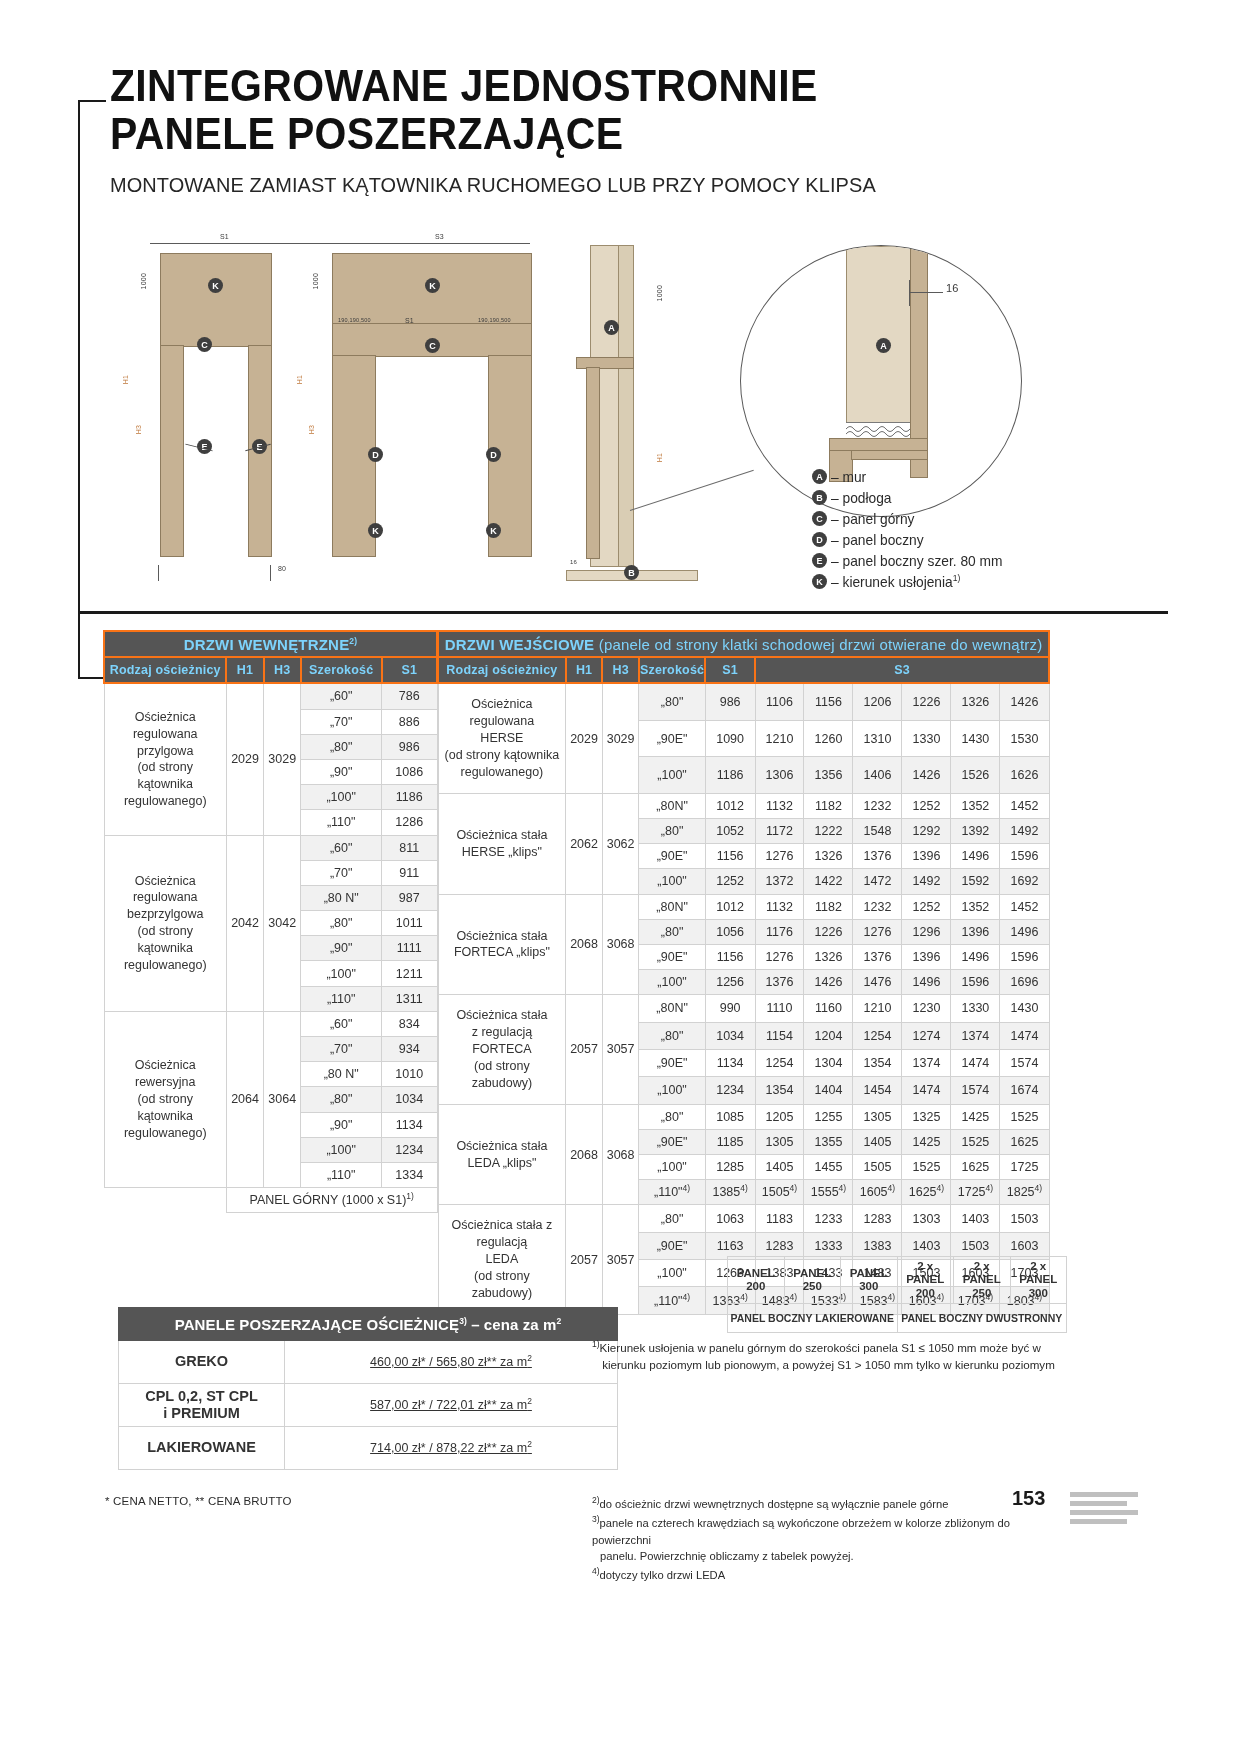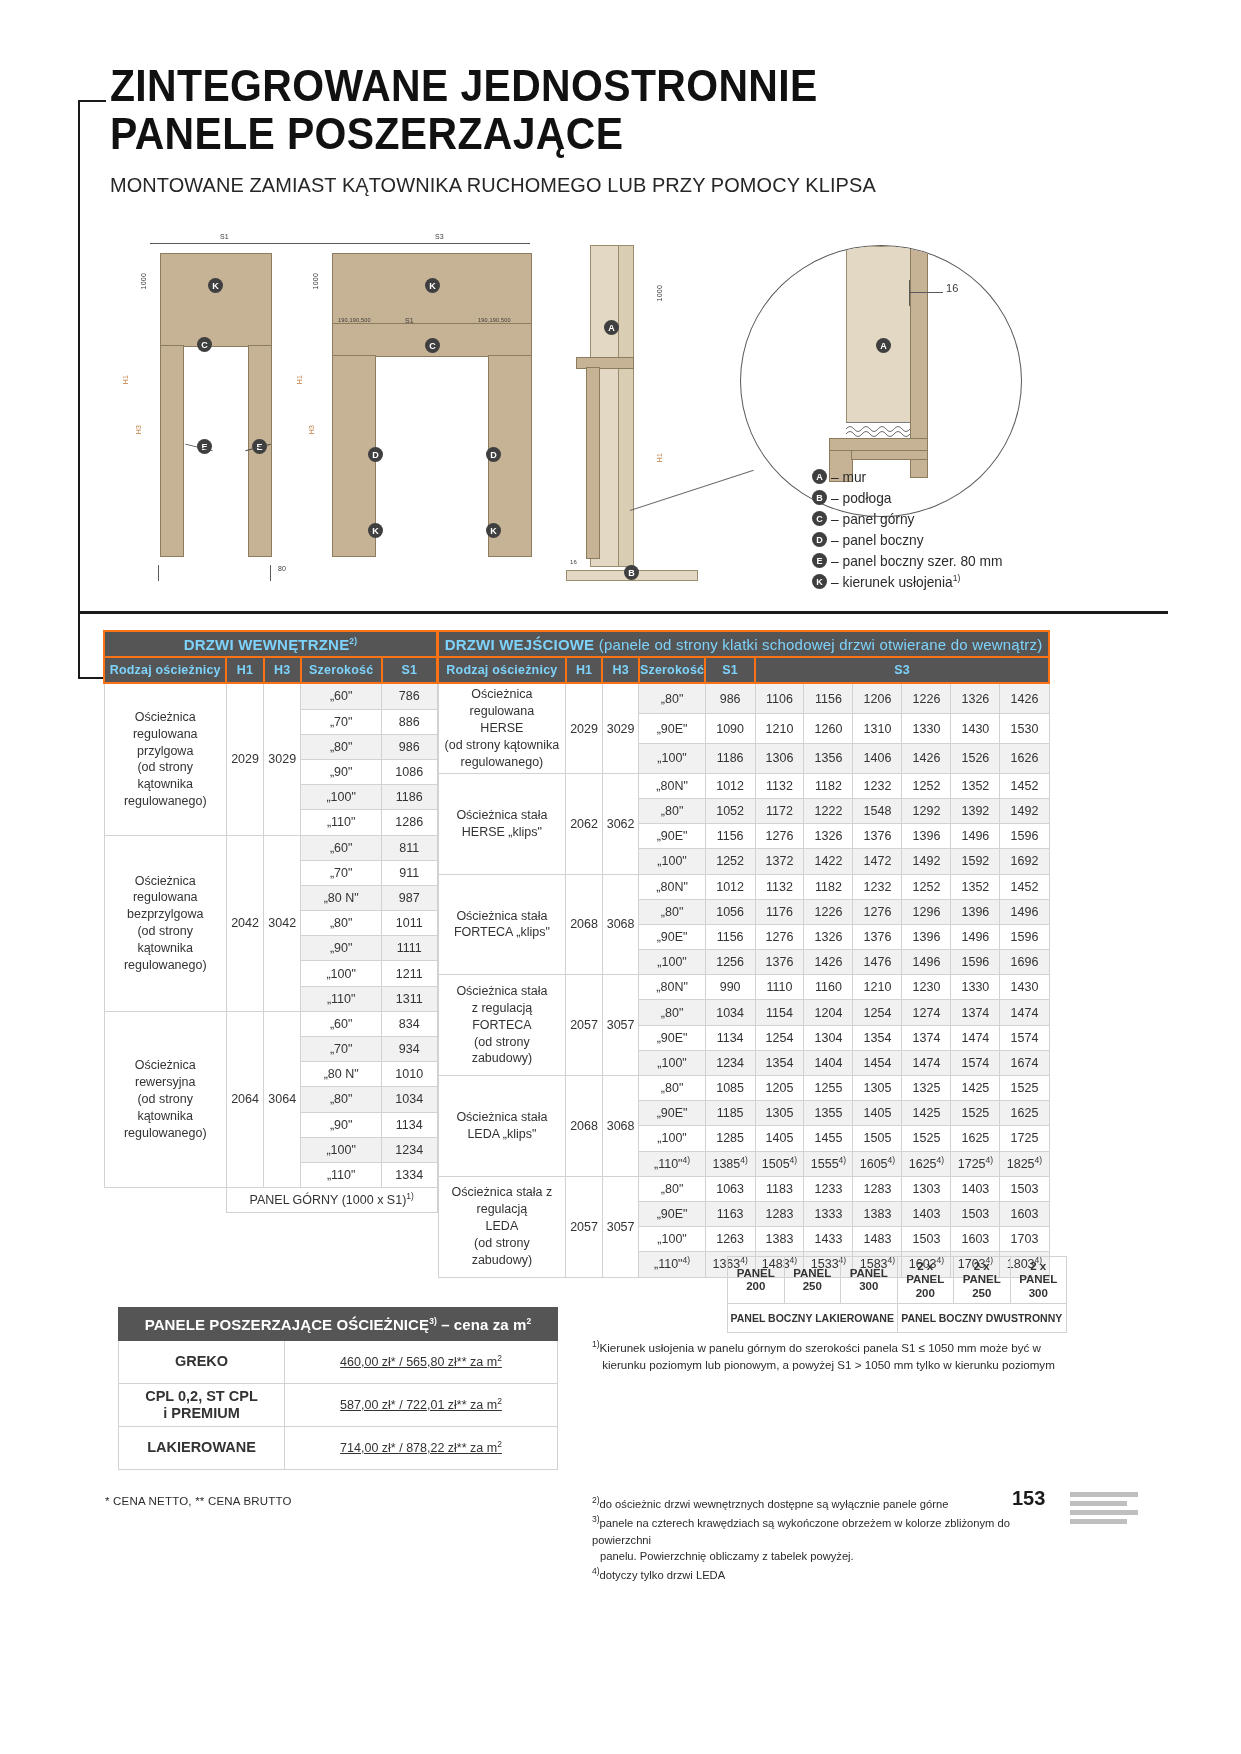--- a/index.html
+++ b/index.html
@@ -61,21 +61,21 @@
     font-size:12.5px;color:#333;text-align:center;
     font-weight:400;padding:0;
   }
   .tbl .hdr-dark{
     background:#555555;color:#7dd3fc;font-weight:700;border:2px solid #f97316;
     font-size:14px;letter-spacing:0.2px;height:28px;
   }
   .tbl .hdr-dark.sub{font-weight:700;font-size:12.5px;height:26px;}
   .tbl .hdr-dark.title-cell{font-size:15px;}
   .tbl .hdr-dark.title-cell .thin{font-weight:400;}
-  .tbl .grp{font-size:12.5px;line-height:1.35;color:#333;padding:2px 6px;}
+  .tbl .grp{font-size:12.5px;line-height:1.35;color:#333;padding:12px 6px;}
   .zebra{background:#f1f1f1;}
   .white{background:#ffffff;}
   sup{font-size:8.5px;line-height:0;}
 
   #left-table{position:absolute;left:103px;top:630px;}
   #left-table .tbl{width:335px;}
   #left-table .tbl td{height:24.2px;}
   .panel-gorny{
     background:#fff;font-weight:700;font-size:13px;color:#2b2b2b;height:30px;
     border:1px solid #d2d2d2;text-align:center;
@@ -91,21 +91,21 @@
 
   #panel-foot{position:absolute;left:727px;top:1256px;padding-left:39px;}
   #panel-foot td{
     border:1px solid #d2d2d2;font-size:11.5px;font-weight:700;
     text-align:center;color:#333;line-height:1.15;
   }
   #panel-foot .pf-top{height:44px;width:53.5px;}
   #panel-foot .pf-bot{height:26px;font-size:10.5px;}
 
   
-  #price-table{position:absolute;left:118px;top:1307px;width:440px;}
+  #price-table{position:absolute;left:118px;top:1307px;width:500px;}
   #price-table td{border:1px solid #d2d2d2;font-size:13px;color:#333;text-align:center;height:40px;}
   #price-table .ph{
     background:#555;color:#fff;font-weight:700;font-size:15px;
     border:1px solid #555;height:30px;letter-spacing:0.1px;
   }
   #price-table .pname{font-weight:700;font-size:14.5px;width:163px;line-height:1.2;}
   #price-table .pval{font-size:12.5px;text-decoration:underline;}
 
   .note-cena{position:absolute;left:105px;top:1495px;font-size:11.5px;color:#2b2b2b;letter-spacing:0.2px;}
 

